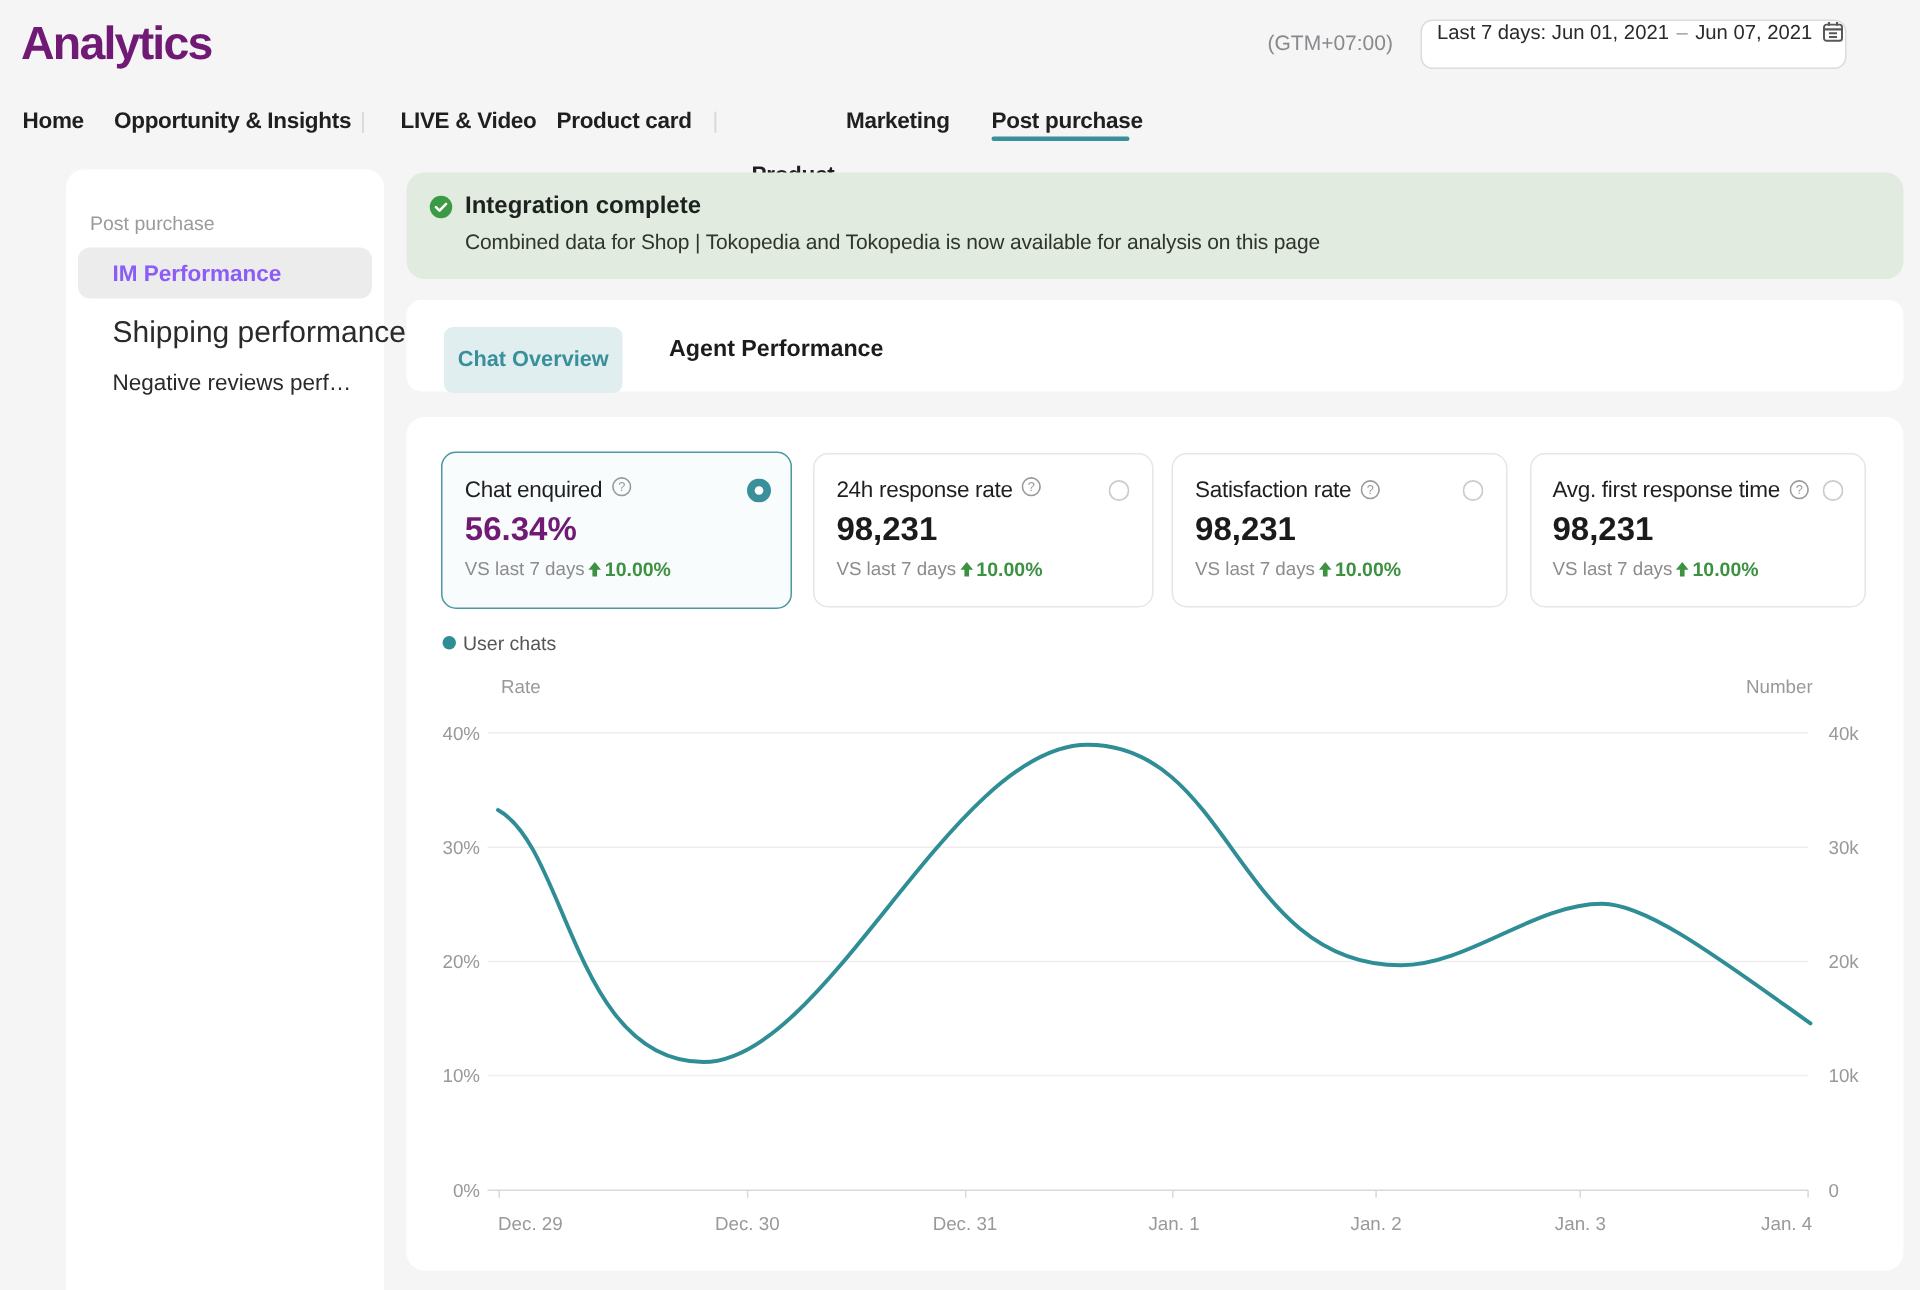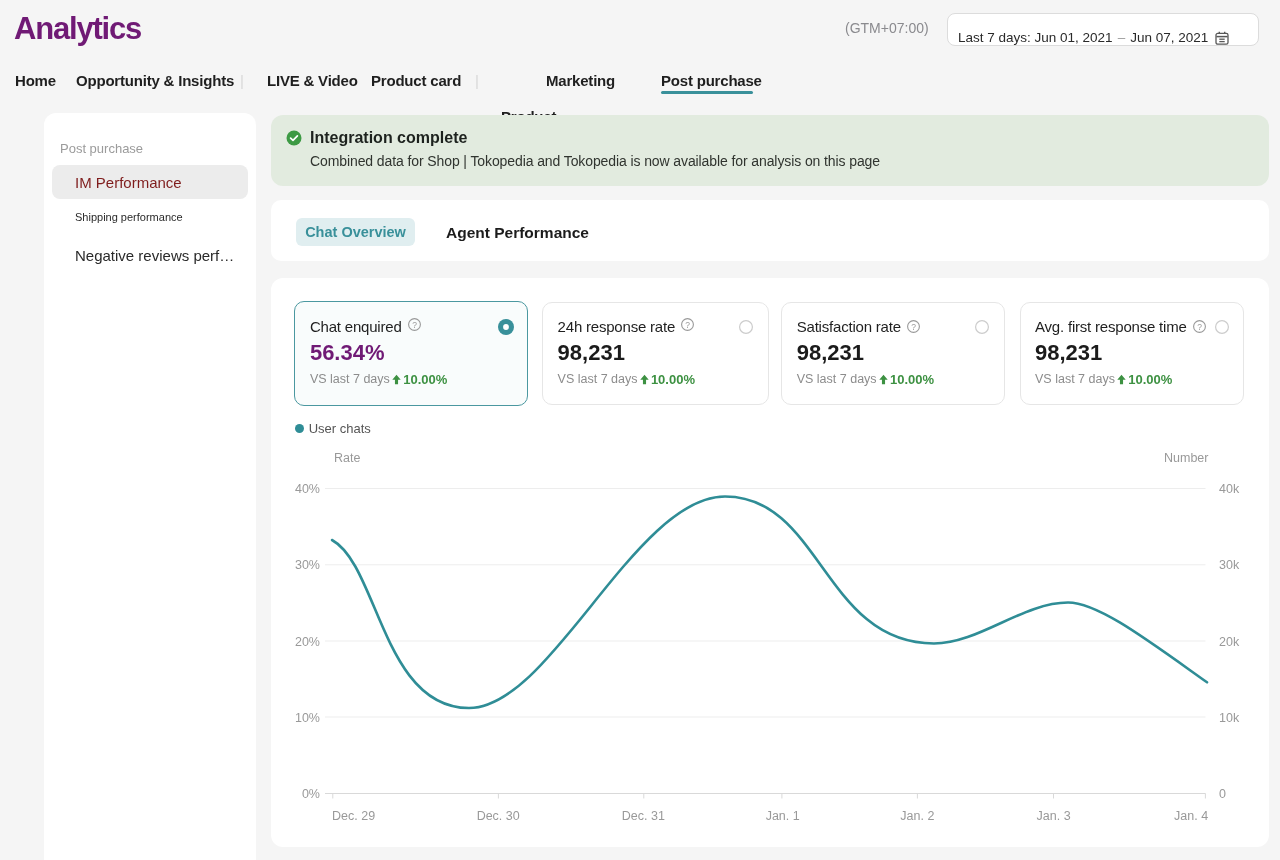--- a/index.html
+++ b/index.html
@@ -4,21 +4,21 @@
 <style>
   * { margin:0; padding:0; box-sizing:border-box; }
   html,body { width:1280px; height:860px; background:#f5f5f5; font-family:"Liberation Sans", sans-serif; overflow:hidden; position:relative; }
   .abs { position:absolute; }
 </style>
 </head>
 <body>
 
 <div class="abs" style="left:14px;top:11px;font-size:31px;font-weight:700;color:#701a75;letter-spacing:-1.2px;">Analytics</div>
 <div class="abs" style="left:845px;top:20px;font-size:14px;color:#8a8a8e;">(GTM+07:00)</div>
-<div class="abs" style="left:947px;top:13px;width:312px;height:33px;background:#fff;border:1px solid #dcdcdc;border-radius:8px;display:flex;align-items:flex-end;padding:0 10px;font-size:13.5px;color:#2a2a2a;font-weight:500;white-space:nowrap;">
+<div class="abs" style="left:947px;top:13px;width:284px;height:33px;background:#fff;border:1px solid #dcdcdc;border-radius:8px;display:flex;align-items:flex-start;padding:0 10px;font-size:13.5px;color:#2a2a2a;font-weight:500;white-space:nowrap;">
   <span>Last 7 days: Jun 01, 2021</span>
   <span style="color:#9a9a9a;margin:0 5px;">–</span>
   <span>Jun 07, 2021</span>
   <svg width="14" height="14" viewBox="0 0 14 14" style="margin-left:7px;flex:none;">
     <rect x="1" y="2.4" width="12" height="10.8" rx="1.7" fill="none" stroke="#585858" stroke-width="1.3"></rect>
     <line x1="1.4" y1="5.6" x2="12.6" y2="5.6" stroke="#585858" stroke-width="1.5"></line>
     <line x1="4.3" y1="0.7" x2="4.3" y2="3.1" stroke="#585858" stroke-width="1.4"></line>
     <line x1="9.7" y1="0.7" x2="9.7" y2="3.1" stroke="#585858" stroke-width="1.4"></line>
     <line x1="4.3" y1="8.2" x2="9.7" y2="8.2" stroke="#585858" stroke-width="1.3"></line>
     <line x1="4.3" y1="10.6" x2="9.7" y2="10.6" stroke="#585858" stroke-width="1.3"></line>
@@ -26,42 +26,42 @@
 </div>
 
 <div id="nav" style="position:absolute;top:72px;left:0;width:1280px;height:16px;font-size:15px;font-weight:600;color:#1f1f1f;letter-spacing:-0.2px;">
   <span class="abs" style="left:15px;">Home</span>
   <span class="abs" style="left:76px;">Opportunity &amp; Insights</span>
   <span class="abs" style="left:240px;color:#d8d8d8;font-weight:400;">|</span>
   <span class="abs" style="left:267px;">LIVE &amp; Video</span>
   <span class="abs" style="left:371px;">Product card</span>
   <span class="abs" style="left:475px;color:#d8d8d8;font-weight:400;">|</span>
   <span class="abs" style="left:501px;margin-top:36px;">Product</span>
-  <span class="abs" style="left:546px;text-align:center;">Marketing</span>
+  <span class="abs" style="left:564px;text-align:center;">Marketing</span>
   <span class="abs" style="left:661px;">Post purchase</span>
   <div class="abs" style="left:661px;top:19px;width:92px;height:3px;background:#39909a;border-radius:2px;"></div>
 </div>
 
 <div class="abs" style="left:44px;top:113px;width:212px;height:747px;background:#fff;border-radius:12px 12px 0 0;"></div>
 <div class="abs" style="left:60px;top:141px;font-size:13px;color:#9b9b9b;">Post purchase</div>
 <div class="abs" style="left:52px;top:165px;width:196px;height:34px;background:#ececec;border-radius:8px;"></div>
-<div class="abs" style="left:75px;top:174px;font-size:15px;font-weight:400;color:#7f1d1d;">IM Performance</div>
-<div class="abs" style="left:75px;top:211px;font-size:11px;color:#2a2a2a;">Shipping performance</div>
+<div class="abs" style="left:75px;top:174px;font-size:15px;font-weight:700;color:#8b5cf6;">IM Performance</div>
+<div class="abs" style="left:75px;top:211px;font-size:20px;color:#2a2a2a;">Shipping performance</div>
 <div class="abs" style="left:75px;top:247px;width:166px;font-size:15px;color:#2a2a2a;white-space:nowrap;overflow:hidden;text-overflow:ellipsis;">Negative reviews performance</div>
 
 <div class="abs" style="left:271px;top:115px;width:998px;height:71px;background:#e2ebdf;border-radius:12px;"></div>
 <svg class="abs" style="left:286px;top:130px;" width="16" height="16" viewBox="0 0 16 16">
   <circle cx="8" cy="8" r="7.5" fill="#3d9a44"></circle>
   <path d="M4.6 8.1 L7 10.4 L11.4 5.9" fill="none" stroke="#fff" stroke-width="1.7" stroke-linecap="round" stroke-linejoin="round"></path>
 </svg>
 <div class="abs" style="left:310px;top:129px;font-size:16px;font-weight:600;color:#1d221e;">Integration complete</div>
 <div class="abs" style="left:310px;top:153px;font-size:14px;letter-spacing:-0.1px;color:#30342f;">Combined data for Shop | Tokopedia and Tokopedia is now available for analysis on this page</div>
 
 <div class="abs" style="left:271px;top:200px;width:998px;height:61px;background:#fff;border-radius:10px;"></div>
-<div class="abs" style="left:296px;top:218px;width:119px;height:28px;background:#e0eef0;border-radius:6px;display:flex;align-items:center;justify-content:center;font-size:14.5px;font-weight:600;color:#39909a;">Chat Overview</div>
+<div class="abs" style="left:296px;top:218px;width:119px;height:44px;background:#e0eef0;border-radius:6px;display:flex;align-items:center;justify-content:center;font-size:14.5px;font-weight:600;color:#39909a;">Chat Overview</div>
 <div class="abs" style="left:446px;top:224px;font-size:15.5px;font-weight:600;color:#1c1c1c;">Agent Performance</div>
 
 <div class="abs" style="left:271px;top:278px;width:998px;height:569px;background:#fff;border-radius:12px;"></div>
 
 <div class="abs" style="left:294.4px;top:301px;width:233.8px;height:105px;background:#f9fcfc;border:1.5px solid #4b98a0;border-radius:10px;"></div>
 <div class="abs" style="left:542.1px;top:302px;width:226.8px;height:103px;background:#fff;border:1px solid #e6e6e6;border-radius:10px;"></div>
 <div class="abs" style="left:781.2px;top:302px;width:223.7px;height:103px;background:#fff;border:1px solid #e6e6e6;border-radius:10px;"></div>
 <div class="abs" style="left:1019.5px;top:302px;width:224.9px;height:103px;background:#fff;border:1px solid #e6e6e6;border-radius:10px;"></div>
 
 <div class="abs" style="left:309.9px;top:317.5px;font-size:15px;color:#1f1f1f;letter-spacing:-0.2px;display:flex;white-space:nowrap;">Chat enquired<svg width="13" height="13" viewBox="0 0 13 13" style="margin-left:6px;flex:none;">

